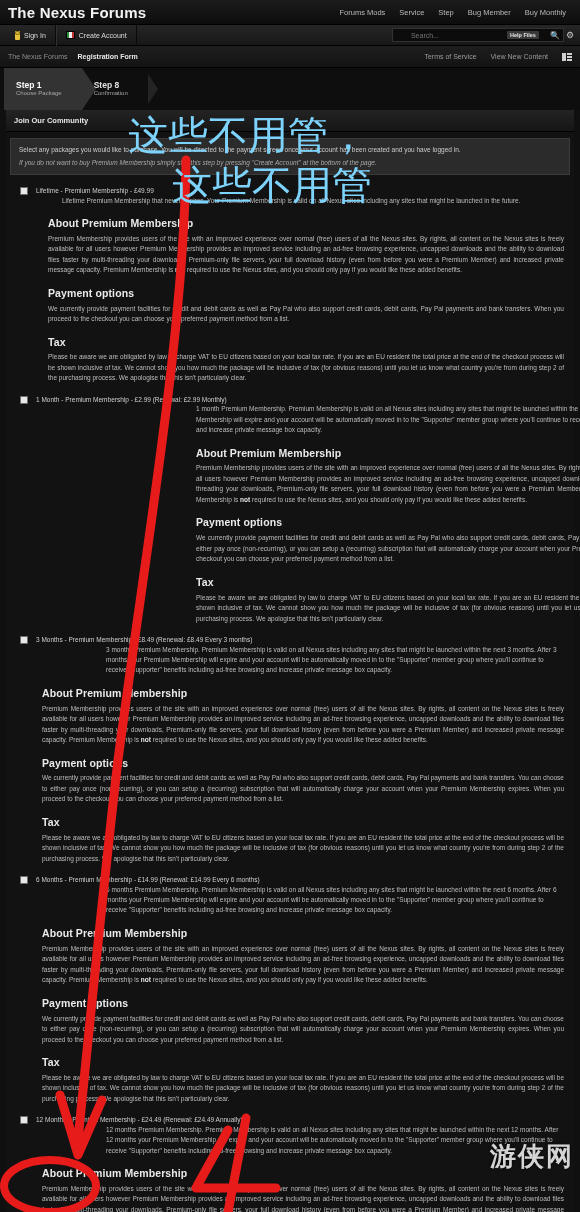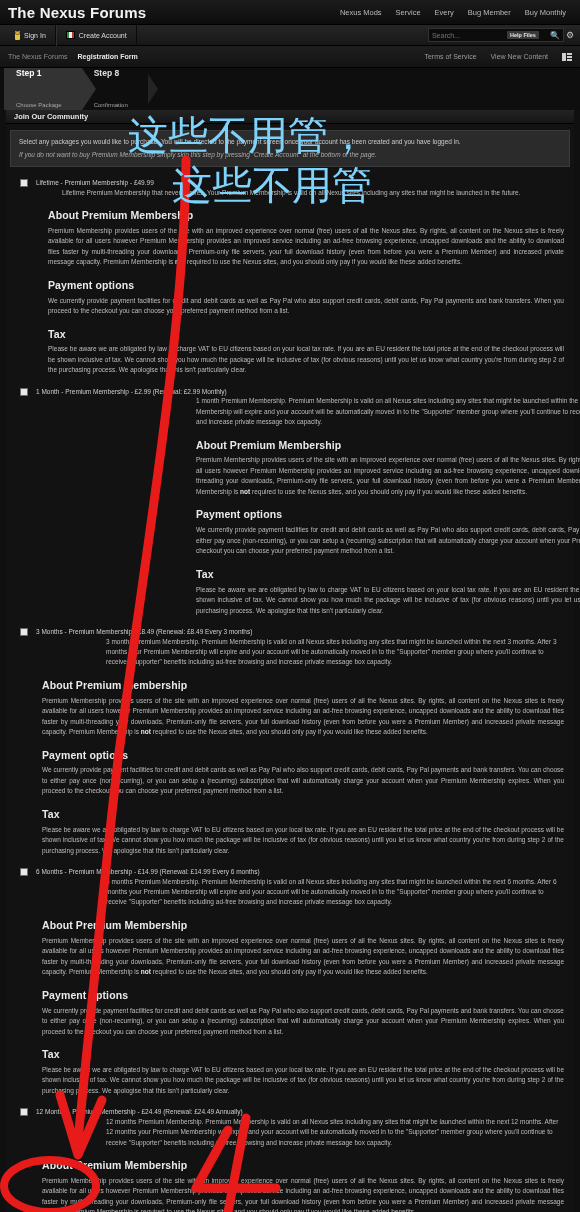--- a/index.html
+++ b/index.html
@@ -73,22 +73,22 @@
     width: 9px; height: 8px;
     background: linear-gradient(to right,#2f8f3f 0 33%,#f0f0f0 33% 66%,#c03030 66% 100%);
     border: 1px solid #000;
   }
   .searchwrap {
     margin-left: auto;
     display: flex; align-items: center;
     background: #0c0c0c;
     border: 1px solid #313131;
     height: 14px;
-    width: 136px;
-    padding: 0 2px 0 1px;
+    width: 172px;
+    padding: 0 2px 0 16px;
     gap: 8px;
   }
   .searchwrap input {
     flex: 1; min-width: 0;
     background: transparent; border: none; outline: none;
     color: #9a9a9a; font-size: 7px;
     font-family: "Liberation Sans", sans-serif;
   }
   .helpfiles {
     background: #3a3a3a; color: #e2e2e2;
@@ -128,21 +128,21 @@
 
   
   .steps {
     height: 42px;
     background: #0e0e0e;
     display: flex; align-items: stretch;
     padding-left: 4px;
   }
   .step {
     position: relative;
-    display: flex; flex-direction: column; justify-content: space-between;
+    display: flex; flex-direction: column; justify-content: center;
     padding: 0 20px 0 12px;
     min-width: 54px;
   }
   .step.active { background: #333333; }
   .step.active:after {
     content:''; position:absolute; right:-14px; top:0;
     border-top: 21px solid transparent;
     border-bottom: 21px solid transparent;
     border-left: 14px solid #333333;
   }
@@ -153,21 +153,21 @@
     border-left: 10px solid transparent;
     border-left-color: #242424;
   }
   .step-t { color: #ffffff; font-size: 8.5px; font-weight: bold; line-height: 1.25; }
   .step:not(.active) .step-t { color: #e0e0e0; }
   .step-s { color: #a6a6a6; font-size: 6px; line-height: 1.3; }
 
   
   .panel { background: #121212; margin: 0 6px; }
   .panel-head {
-    height: 14px; display: flex; align-items: center;
+    height: 22px; display: flex; align-items: center;
     padding: 0 8px;
     background: linear-gradient(to bottom, #232323, #161616);
     color: #e6e6e6; font-size: 7.5px; font-weight: bold;
     border-bottom: 1px solid #000;
   }
   .notice {
     background: #2b2b2b;
     border: 1px solid #3b3b3b;
     margin: 6px 4px;
     padding: 6px 8px;
@@ -231,23 +231,23 @@
   }
 </style>
 </head>
 <body>
 
 <div id="page">
 
   <div class="topbar">
     <div class="brand">The Nexus Forums</div>
     <div class="topnav">
-      <a>Nexus Mods</a>
+      <a>Forums Mods</a>
       <a>Service</a>
-      <a>Every</a>
+      <a>Step</a>
       <a>Bug Member</a>
       <a>Buy Monthly</a>
     </div>
   </div>
 
   <div class="userbar">
     <div class="ubtn">
       <span class="ico-key"></span>
       <span>Sign In</span>
     </div>
@@ -402,13 +402,14 @@
 
       <ellipse cx="50" cy="1186" rx="46" ry="26" stroke="#e81b1b" stroke-width="8" fill="none"></ellipse>
 
       <path d="M228 1130 L196 1188 L276 1188" stroke="#e81b1b" stroke-width="9" fill="none" stroke-linecap="round" stroke-linejoin="round"></path>
       <path d="M246 1118 L228 1212" stroke="#e81b1b" stroke-width="9" fill="none" stroke-linecap="round"></path>
     </svg>
     <div class="cn-text" style="left:128px; top:108px; font-size:40px;">这些不用管，</div>
     <div class="cn-text" style="left:172px; top:158px; font-size:40px;">这些不用管</div>
   </div>
 
+  <div class="wm">游侠网</div>
 </div>
 
 </body></html>

